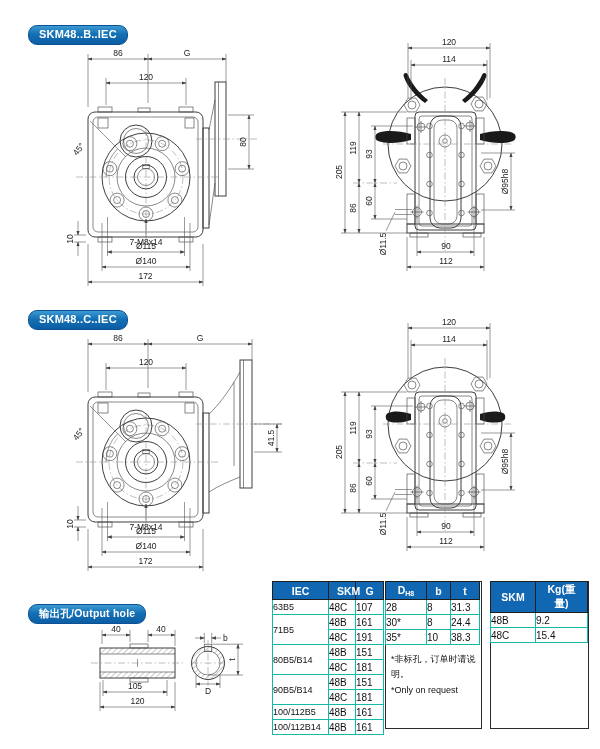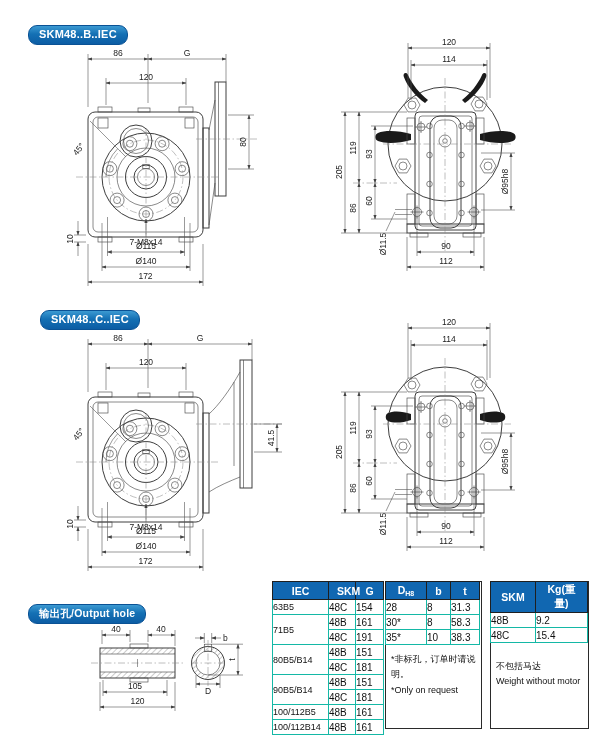--- a/index.html
+++ b/index.html
@@ -234,21 +234,21 @@
     <line x1="74" y1="199" x2="74" y2="233" class="dim"></line>
       <line x1="151" y1="199" x2="151" y2="233" class="dim"></line>
     <line x1="74" y1="229" x2="151" y2="229" class="dim" marker-start="url(#a2)" marker-end="url(#a2)"></line>
     <text x="113" y="226" text-anchor="middle" class="dt">112</text>
     <line x1="62" y1="171.5" x2="79" y2="171.5" class="dim"></line>
     <line x1="62" y1="176.5" x2="79" y2="176.5" class="dim"></line>
     <line x1="62" y1="174" x2="53" y2="193" class="dim"></line>
     <text transform="rotate(-90 53 206)" x="53" y="206" text-anchor="middle" class="dt">Ø11.5</text>
   </svg>
 
-  <span class="badge" style="left:40px;top:310px;">SKM48..C..IEC</span>
+  <span class="badge" style="left:28px;top:310px;">SKM48..C..IEC</span>
 
   <svg style="left:68px;top:330px;" width="270" height="245" viewBox="0 0 270 245">
     <defs>
       <marker id="a3" viewBox="0 0 10 10" refX="9" refY="5" markerWidth="8" markerHeight="8" orient="auto-start-reverse">
           <path d="M0,1.5 L10,5 L0,8.5 Z" fill="#444"></path>
         </marker>
     </defs>
     <rect x="20" y="67" width="115" height="125" rx="7" class="ln"></rect>
     <rect x="25" y="72" width="105" height="115" rx="5" class="ln2"></rect>
     <rect x="30" y="62" width="14" height="5" class="ln2"></rect>
@@ -507,21 +507,21 @@
       <tr>
         <th>IEC</th>
         <th>SKM</th>
         <th>G</th>
       </tr>
     </thead>
     <tbody>
       <tr>
         <td class="c-iec">63B5</td>
         <td>48C</td>
-        <td>154</td>
+        <td>107</td>
       </tr>
       <tr>
         <td class="c-iec" rowspan="2">71B5</td>
         <td>48B</td>
         <td>161</td>
       </tr>
       <tr>
         <td>48C</td>
         <td>191</td>
       </tr>
@@ -572,21 +572,21 @@
       </thead>
       <tbody>
         <tr>
           <td>28</td>
           <td>8</td>
           <td>31.3</td>
         </tr>
         <tr>
           <td>30*</td>
           <td>8</td>
-          <td>58.3</td>
+          <td>24.4</td>
         </tr>
         <tr>
           <td>35*</td>
           <td>10</td>
           <td>38.3</td>
         </tr>
       </tbody>
     </table>
     <div class="note">
       <div>*非标孔，订单时请说明。</div>
@@ -610,19 +610,15 @@
         <tr>
           <td>48B</td>
           <td>9.2</td>
         </tr>
         <tr>
           <td>48C</td>
           <td>15.4</td>
         </tr>
       </tbody>
     </table>
-    <div class="note" style="padding-top:16px;">
-      <div>不包括马达</div>
-      <div>Weight without motor</div>
-    </div>
   </div>
 
 </div>
 
 </body></html>

